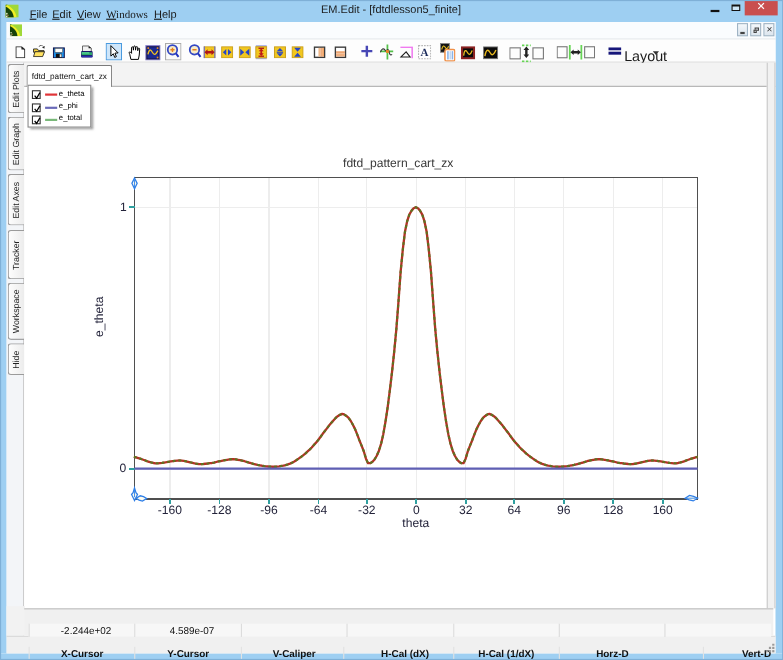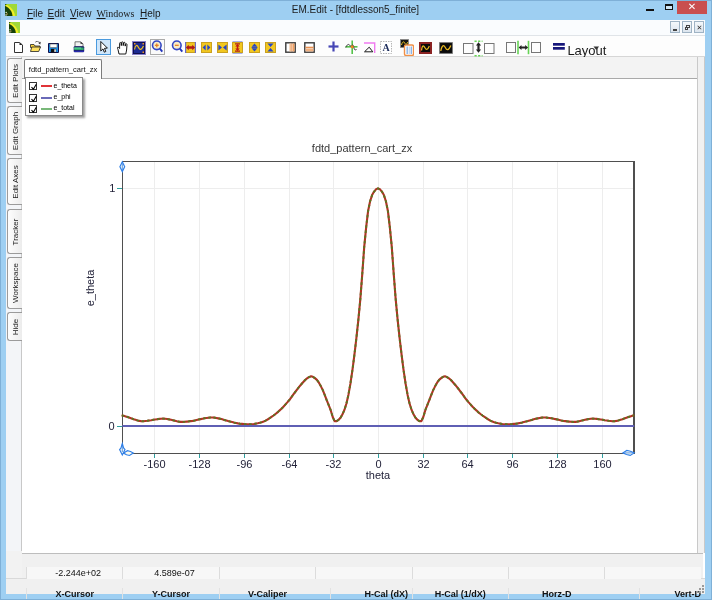--- a/index.html
+++ b/index.html
@@ -338,21 +338,21 @@
 </div>
 
 <div class="abs" id="leftgap"></div>
 <div class="abs" id="btable">
 <div class="hcell" style="left:4.0px;width:96.4px;">X-Cursor</div>
 <div class="vcell" style="left:4.0px;width:96.4px;">-2.244e+02</div>
 <div class="hcell" style="left:100.4px;width:96.4px;">Y-Cursor</div>
 <div class="vcell" style="left:100.4px;width:96.4px;">4.589e-07</div>
 <div class="hcell" style="left:196.8px;width:96.4px;">V-Caliper</div>
 <div class="vcell" style="left:196.8px;width:96.4px;"></div>
-<div class="hcell" style="left:308px;width:96.4px;padding-left:15px;">H-Cal (dX)</div>
+<div class="hcell" style="left:290px;width:96.4px;padding-left:15px;">H-Cal (dX)</div>
 <div class="vcell" style="left:293.2px;width:96.4px;"></div>
 <div class="hcell" style="left:389.6px;width:96.4px;">H-Cal (1/dX)</div>
 <div class="vcell" style="left:389.6px;width:96.4px;"></div>
 <div class="hcell" style="left:486.0px;width:96.4px;">Horz-D</div>
 <div class="vcell" style="left:486.0px;width:96.4px;"></div>
 <div class="hcell" style="left:617px;width:96.4px;">Vert-D</div>
 <div class="vcell" style="left:582.4px;width:96.4px;"></div>
 </div>
 <div class="abs" id="statusbar"></div>
 <svg class="abs" style="left:696px;top:585px;z-index:6" width="9" height="9">

